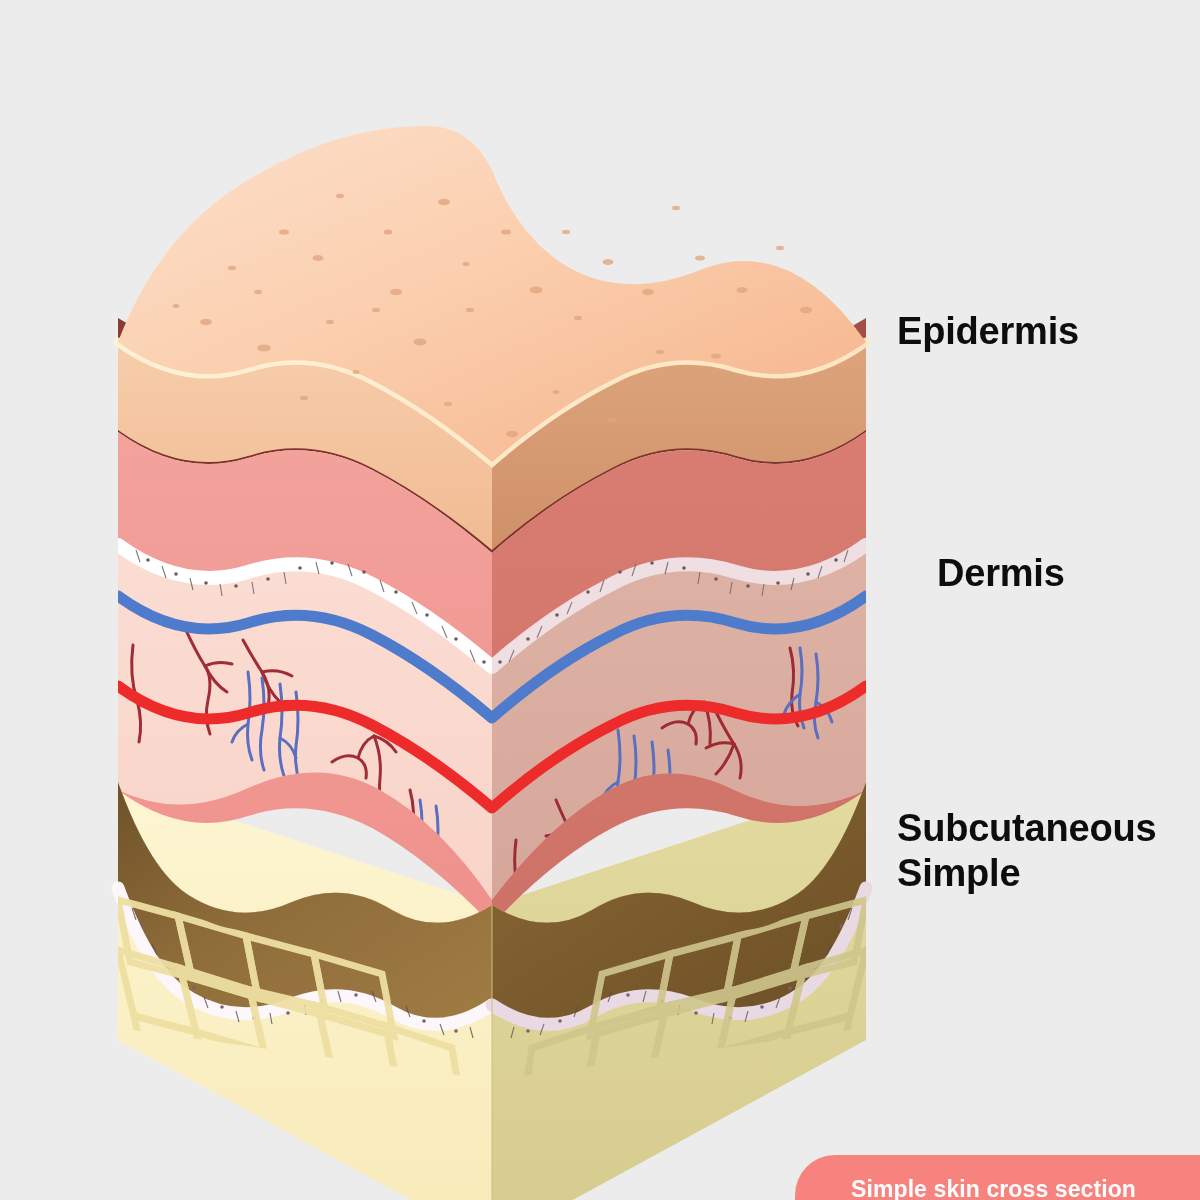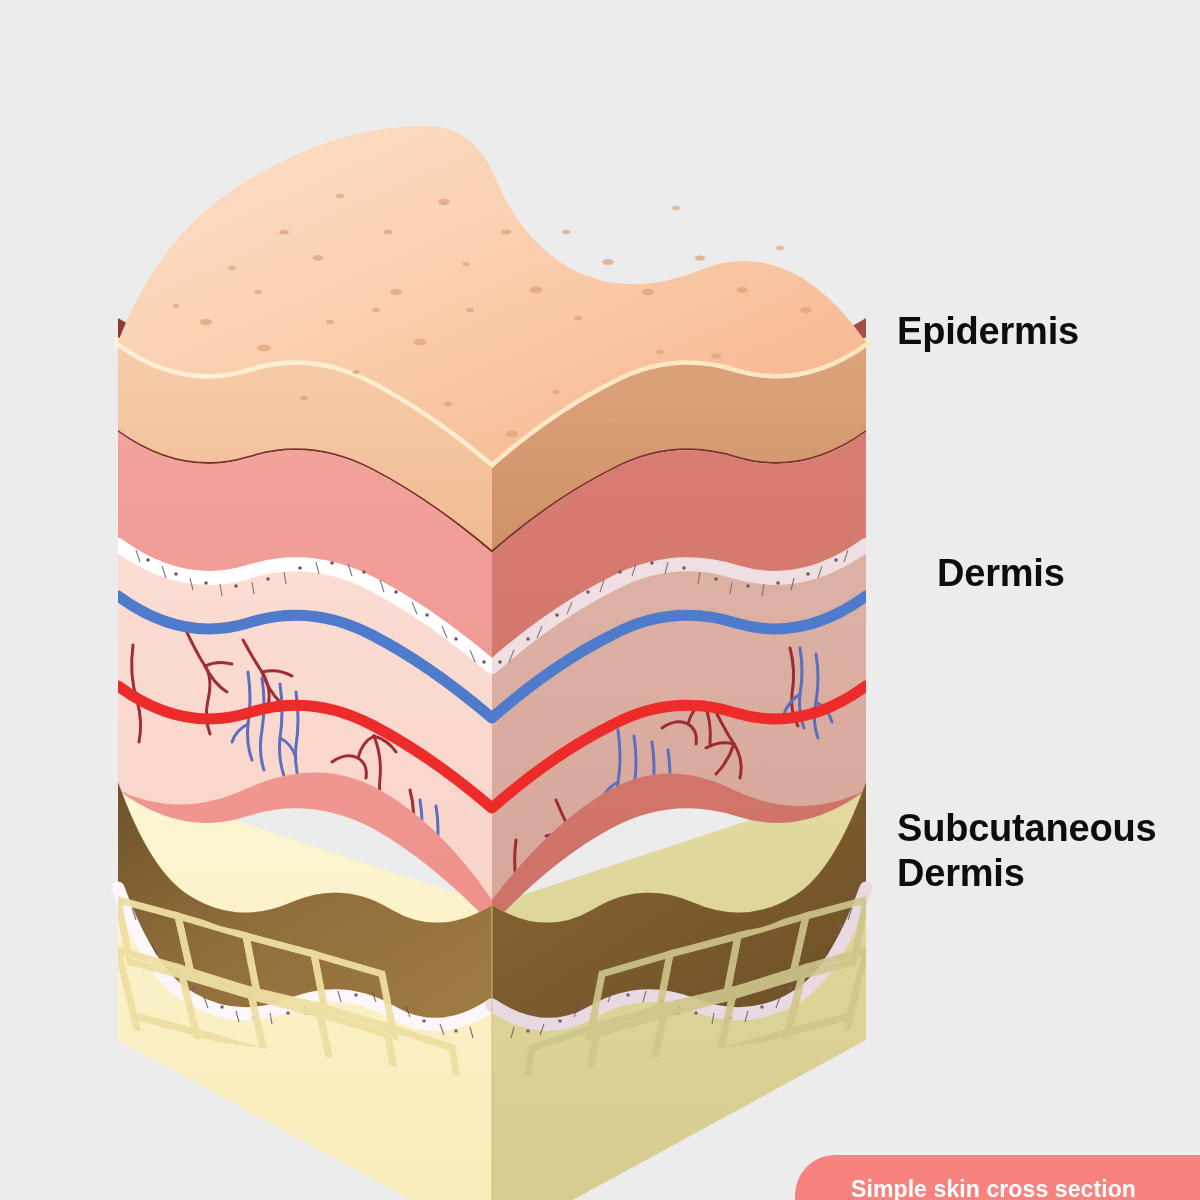--- a/index.html
+++ b/index.html
@@ -677,19 +677,19 @@
     </g>
   </g>
 
 </svg>
 
 <div class="label" id="label-epidermis">Epidermis</div>
 
 <div class="label" id="label-dermis">Dermis</div>
 
 <div class="label" id="label-subcutaneous">Subcutaneous
-Dermis</div>
+Simple</div>
 
 <div id="banner" style="background: rgb(247, 131, 127);">
   <span id="banner-text" style="color: rgb(255, 255, 255);">Simple skin cross section</span>
 </div>
 
 </div>
 
 </body></html>

